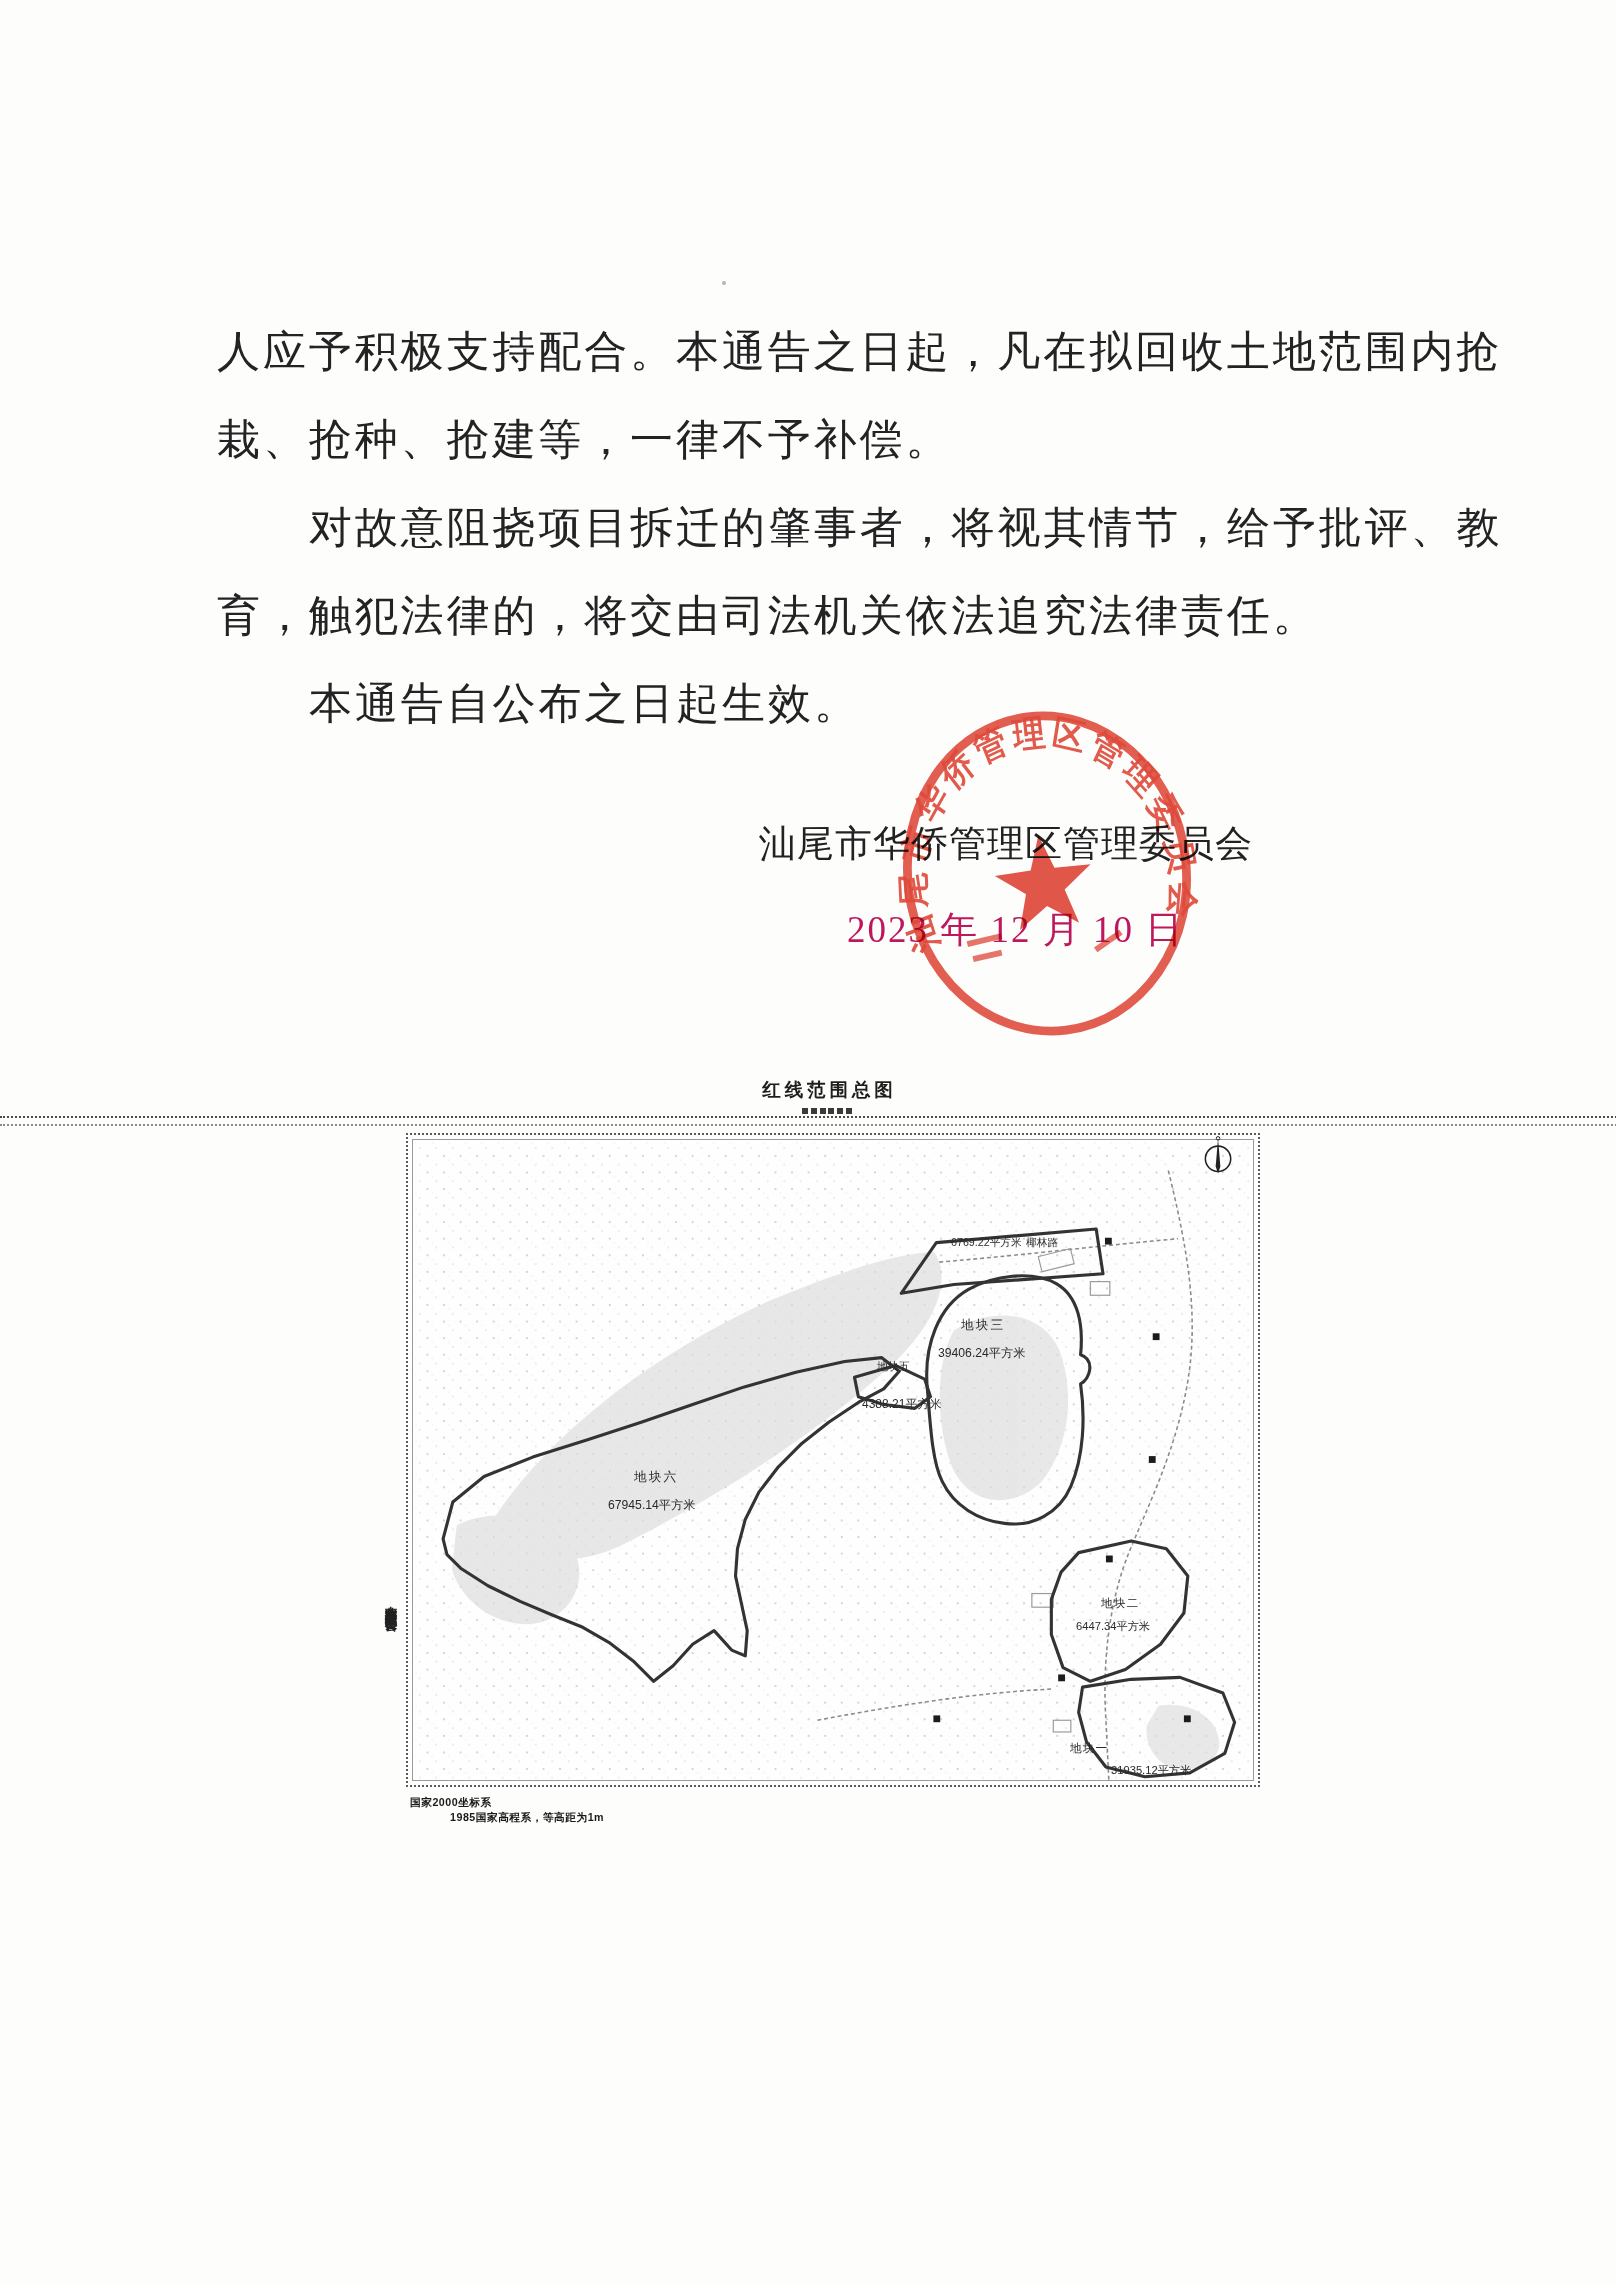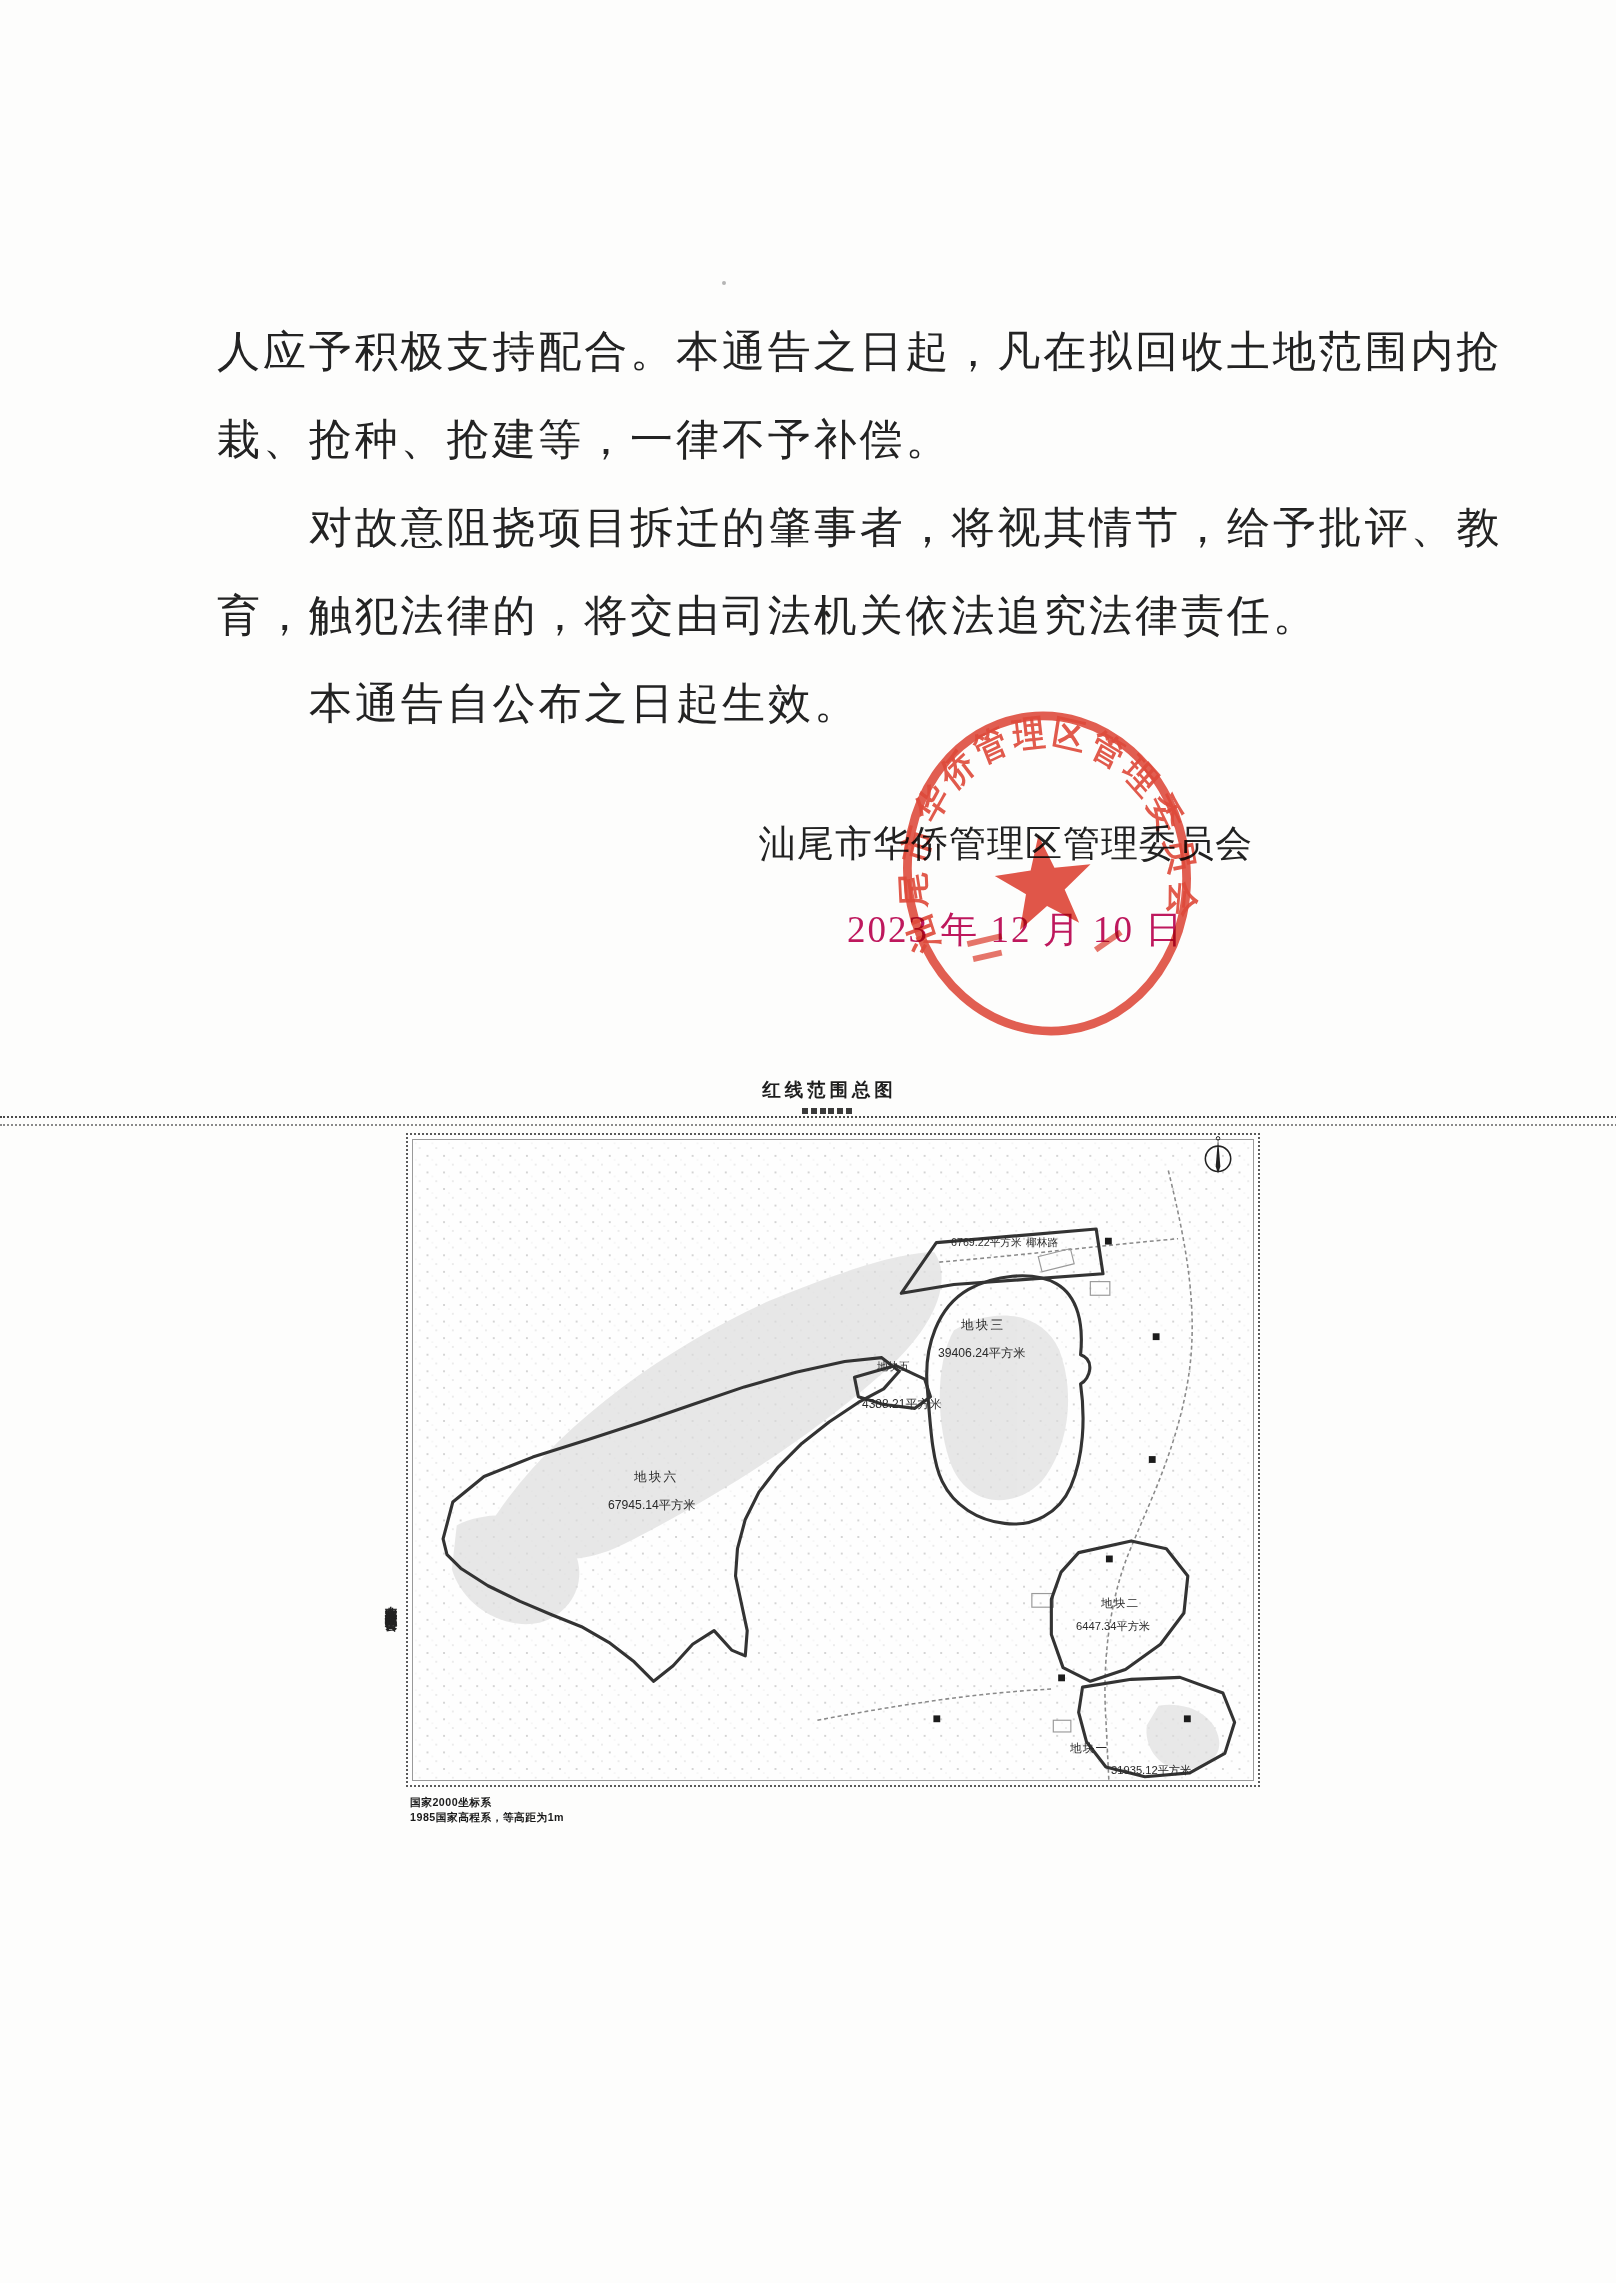--- a/index.html
+++ b/index.html
@@ -26,21 +26,21 @@
   .hrule{left:0;top:1116px;width:1617px;height:5.9px;
     border-top:2px dotted #4a4a4a;border-bottom:2px dotted #8a8a8a;}
   .map-frame{left:406px;top:1133px;width:850px;height:650px;border:2px dotted #5a5a5a;background:#fefefe;}
   .map-frame-inner{position:absolute;left:3.9px;top:3.9px;right:3.9px;bottom:3.9px;border:1px solid #9a9a9a;}
   .map-svg{position:absolute;left:0;top:0;}
   .vlabel{left:382px;top:1596px;height:195px;writing-mode:vertical-rl;text-orientation:upright;
     font-size:12.2px;font-weight:bold;letter-spacing:1px;color:#222;
     font-family:"Liberation Sans","DejaVu Sans",sans-serif;}
   .mapnote{left:410px;width:351px;font-size:10.7px;font-weight:bold;color:#1a1a1a;
     font-family:"Liberation Sans","DejaVu Sans",sans-serif;letter-spacing:0.5px;}
-  .note1{top:1796px;} .note2{top:1811px;}
+  .note1{top:1796px;} .note2{top:1811px;margin-left:40px;}
   .plabel{font-family:"Liberation Sans","DejaVu Sans",sans-serif;color:#2a2a2a;white-space:nowrap;}
   .pl-strip{left:951px;top:1236px;font-size:10.7px;}
   .pl-road{left:1026px;top:1236px;font-size:10.7px;}
   .pl-p3n{left:961px;top:1317px;font-size:12.7px;letter-spacing:2px;}
   .pl-p3a{left:938px;top:1345px;font-size:12.2px;}
   .pl-p5n{left:877px;top:1359px;font-size:11px;}
   .pl-p5a{left:862px;top:1396px;font-size:12px;}
   .pl-p6n{left:634px;top:1469px;font-size:12.7px;letter-spacing:2px;}
   .pl-p6a{left:608px;top:1497px;font-size:12.2px;}
   .pl-p2n{left:1101px;top:1596px;font-size:11.7px;letter-spacing:1px;}

